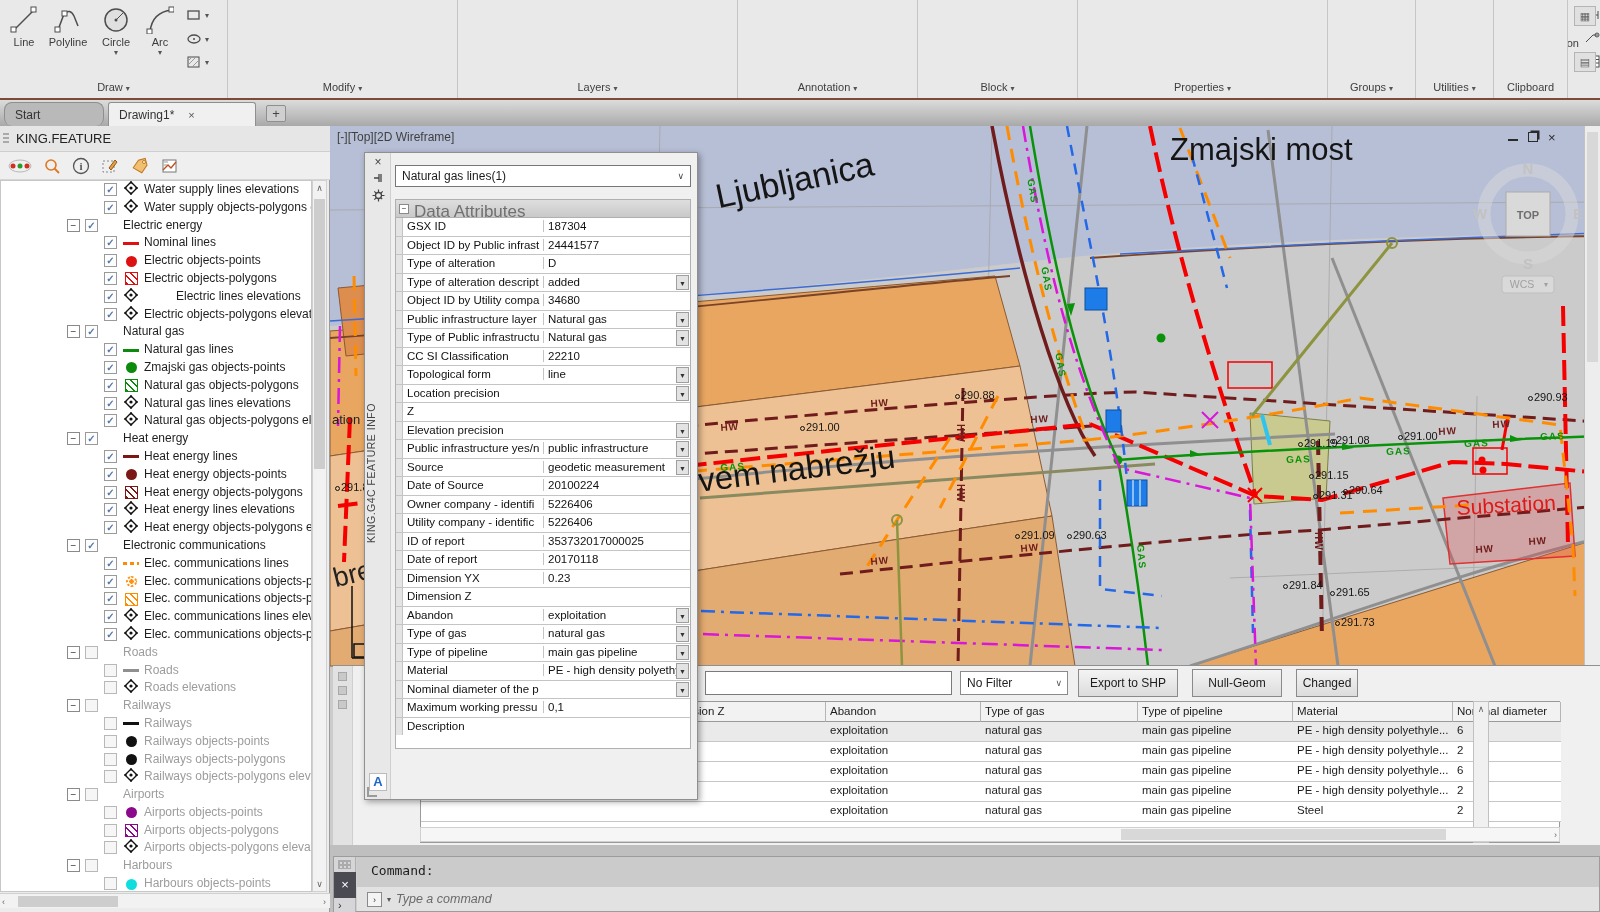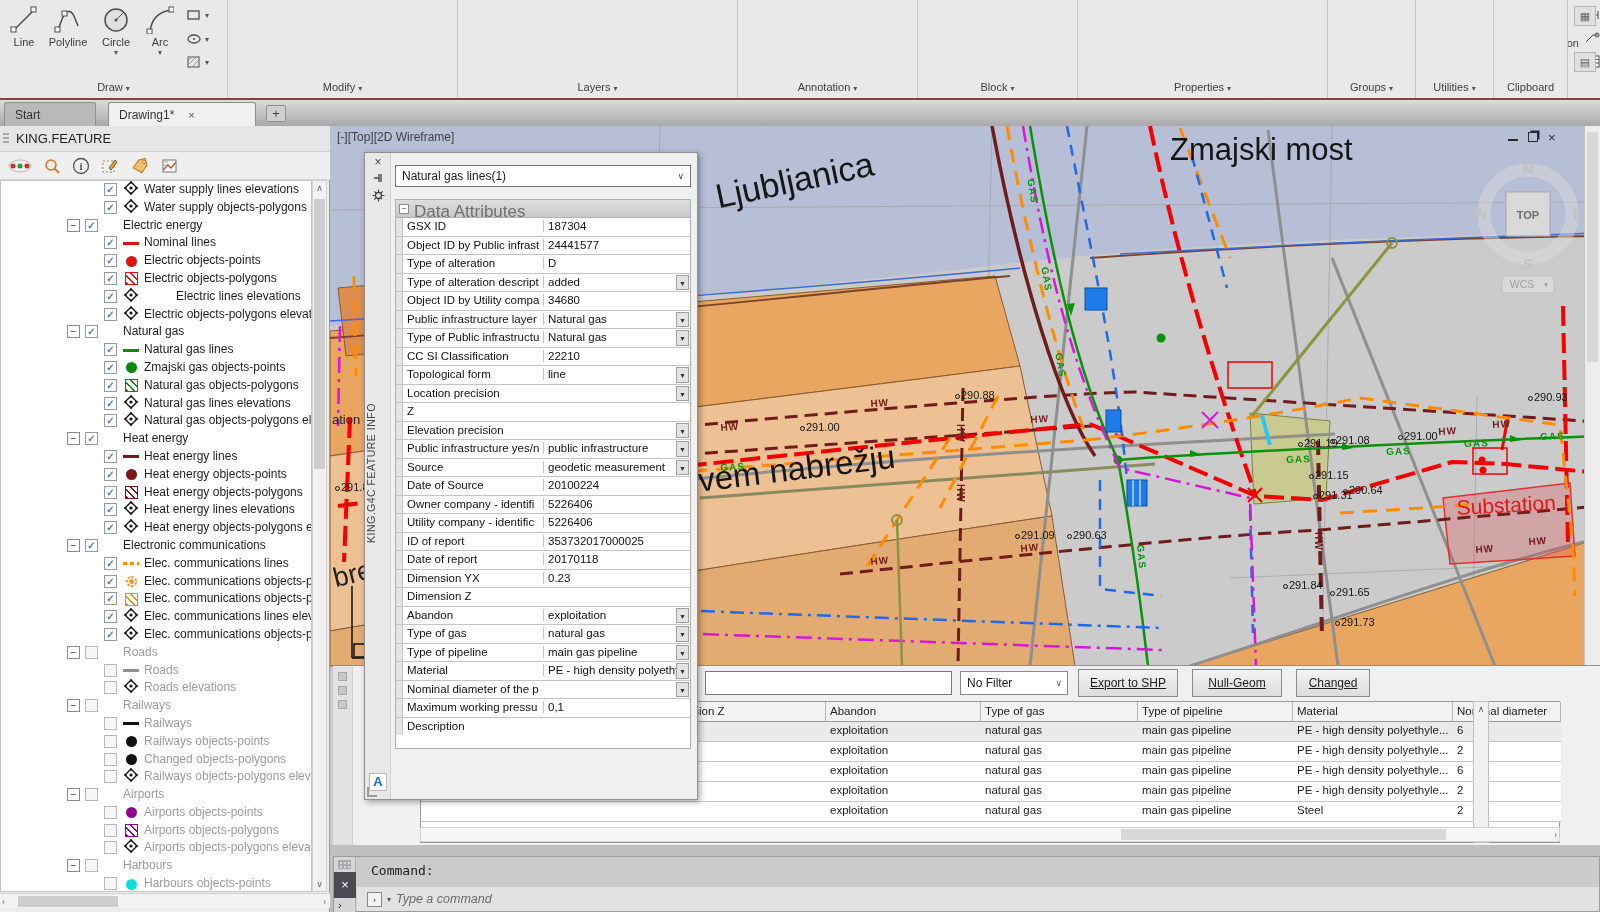--- a/index.html
+++ b/index.html
@@ -85,21 +85,21 @@
   #dbottom { position:absolute; left:30px; width:296px; height:14px; background:#fff; border:1px solid #b0b0b0; border-top:none; }
   #dgrip { position:absolute; left:2px; bottom:2px; width:10px; height:10px; border-left:2px solid #9a9a9a; border-bottom:2px solid #9a9a9a; }
 
   
   #bottom { position:absolute; left:333px; top:665px; width:1267px; height:180px; background:#f0f0f0; border-top:1px solid #909090; }
   #bp-strip { position:absolute; left:0; top:0; width:20px; height:180px; background:#e2e2e2; border-right:1px solid #cfcfcf; }
   .bp-dot { position:absolute; left:5px; width:9px; height:9px; background:#c9c9c9; border:1px solid #a8a8a8; }
   #bp-input { position:absolute; left:372px; top:5px; width:247px; height:24px; background:#fff; border:1px solid #7a7a7a; font-size:12px; padding:0 4px; font-family:"Liberation Sans",sans-serif; }
   #bp-filter { position:absolute; left:627px; top:5px; width:108px; height:24px; background:#fff; border:1px solid #8a8a8a; font-size:12px; color:#222; line-height:22px; padding-left:6px; }
   #bp-filter .chev { position:absolute; right:5px; color:#555; font-size:9px; }
-  .bp-btn { position:absolute; top:3px; height:28px; background:linear-gradient(#f4f4f4,#dcdcdc); border:1px solid #8a8a8a; font-size:12px; color:#1c1c1c; text-align:center;text-decoration:underline; }
+  .bp-btn { position:absolute; top:3px; height:28px; background:linear-gradient(#f4f4f4,#dcdcdc); border:1px solid #8a8a8a; font-size:12px; color:#1c1c1c; text-align:center; }
   #btable { position:absolute; left:87px; top:35px; width:1140px; height:142px; background:#fff; border:1px solid #9a9a9a; }
   .bth { position:absolute; top:0; height:20px; background:#f2f2f2; border-right:1px solid #b5b5b5; border-bottom:1px solid #9a9a9a; font-size:11.5px; color:#1c1c1c; padding:3px 0 0 4px; white-space:nowrap; overflow:hidden; }
   .btr { position:absolute; height:20px; border-bottom:1px solid #c6c6c6; background:#fff; }
   .btr.sel { background:#eaeaea; }
   .btd { position:absolute; top:2px; font-size:11.5px; color:#1c1c1c; white-space:nowrap; overflow:hidden; padding-left:4px; }
   #bt-vscroll { position:absolute; left:1140px; top:35px; width:16px; height:142px; background:#f0f0f0; border:1px solid #c0c0c0; }
   #bt-hscroll { position:absolute; left:87px; top:161px; width:1140px; height:15px; background:#f6f6f6; border:1px solid #d0d0d0; }
   #bt-hthumb { position:absolute; left:700px; top:1px; width:325px; height:11px; background:#d8d8d8; }
 
   
@@ -427,21 +427,21 @@
     <div class="panel" style="left:1416px;width:78px;">
 
       <div class="plabel"><span>Utilities</span> <span class="dn">▾</span></div>
     </div>
 
     <div class="cornerico" style="left:1574px;top:6px;">▦</div>
     <div class="cornerico" style="left:1574px;top:52px;">▤</div>
   </div>
 
   <div id="tabbar">
-    <div class="ftab inactive" style="left:4px;width:92px;">
+    <div class="ftab inactive" style="left:4px;width:100px;border-radius:8px;">
         <span>Start</span>
       </div>
     <div class="ftab active" style="left:108px;width:148px;">
         <span>Drawing1*</span>
         <span class="x">×</span>
       </div>
     <div id="newtab" style="left:266px;">+</div>
   </div>
 
   <div id="sidebar">
@@ -731,21 +731,21 @@
           <div class="ticon" style="left: 122px;">
             <span class="ic-dot" style="background: rgb(17, 17, 17);"></span>
           </div>
           <div class="tlabel dim" style="left: 143px;">Railways objects-points</div>
         </div>
         <div class="tree-row">
           <div class="cb" style="left: 103px; border-color: rgb(184, 184, 184); background: rgb(246, 246, 246);"></div>
           <div class="ticon" style="left: 122px;">
             <span class="ic-dot" style="background: rgb(17, 17, 17);"></span>
           </div>
-          <div class="tlabel dim" style="left: 143px;">Changed objects-polygons</div>
+          <div class="tlabel dim" style="left: 143px;">Railways objects-polygons</div>
         </div>
         <div class="tree-row">
           <div class="cb" style="left: 103px; border-color: rgb(184, 184, 184); background: rgb(246, 246, 246);"></div>
           <div class="ticon" style="left: 122px;">
             <span><svg width="14" height="14">
                 <path d="M7,1 L13,7 L7,13 L1,7 Z" fill="none" stroke="#111" stroke-width="1.4"></path>
                 <circle cx="7" cy="7" r="1.6" fill="#111"></circle>
                 <path d="M7,0 v3 M7,11 v3 M0,7 h3 M11,7 h3" stroke="#111"></path>
               </svg></span>
           </div>
@@ -997,21 +997,21 @@
   <div id="bottom">
     <div id="bp-strip">
       <div class="bp-dot" style="top:6px;"></div>
       <div class="bp-dot" style="top:20px;"></div>
       <div class="bp-dot" style="top:34px;"></div>
     </div>
     <input id="bp-input" value="" style="">
     <div id="bp-filter"><span>No Filter</span><span class="chev">∨</span></div>
     <div class="bp-btn" style="left:745px;width:100px;"><span style="line-height:26px;">Export to SHP</span></div>
     <div class="bp-btn" style="left:859px;width:90px;"><span style="line-height:26px;">Null-Geom</span></div>
-    <div class="bp-btn" style="left:963px;width:74px;"><span style="line-height:26px;">Changed</span></div>
+    <div class="bp-btn" style="left:963px;width:62px;"><span style="line-height:26px;">Changed</span></div>
     <div id="btable">
         <div class="bth" style="left: 0px; width: 235px;">Dimension YX</div>
         <div class="bth" style="left: 235px; width: 170px;">Dimension Z</div>
         <div class="bth" style="left: 405px; width: 155px;">Abandon</div>
         <div class="bth" style="left: 560px; width: 157px;">Type of gas</div>
         <div class="bth" style="left: 717px; width: 155px;">Type of pipeline</div>
         <div class="bth" style="left: 872px; width: 160px;">Material</div>
         <div class="bth" style="left: 1032px; width: 108px;">Nominal diameter</div>
         <div class="btr sel" style="left: 0px; top: 20px; width: 1140px;">
           <div class="btd" style="left: 0px; width: 235px;"></div>

